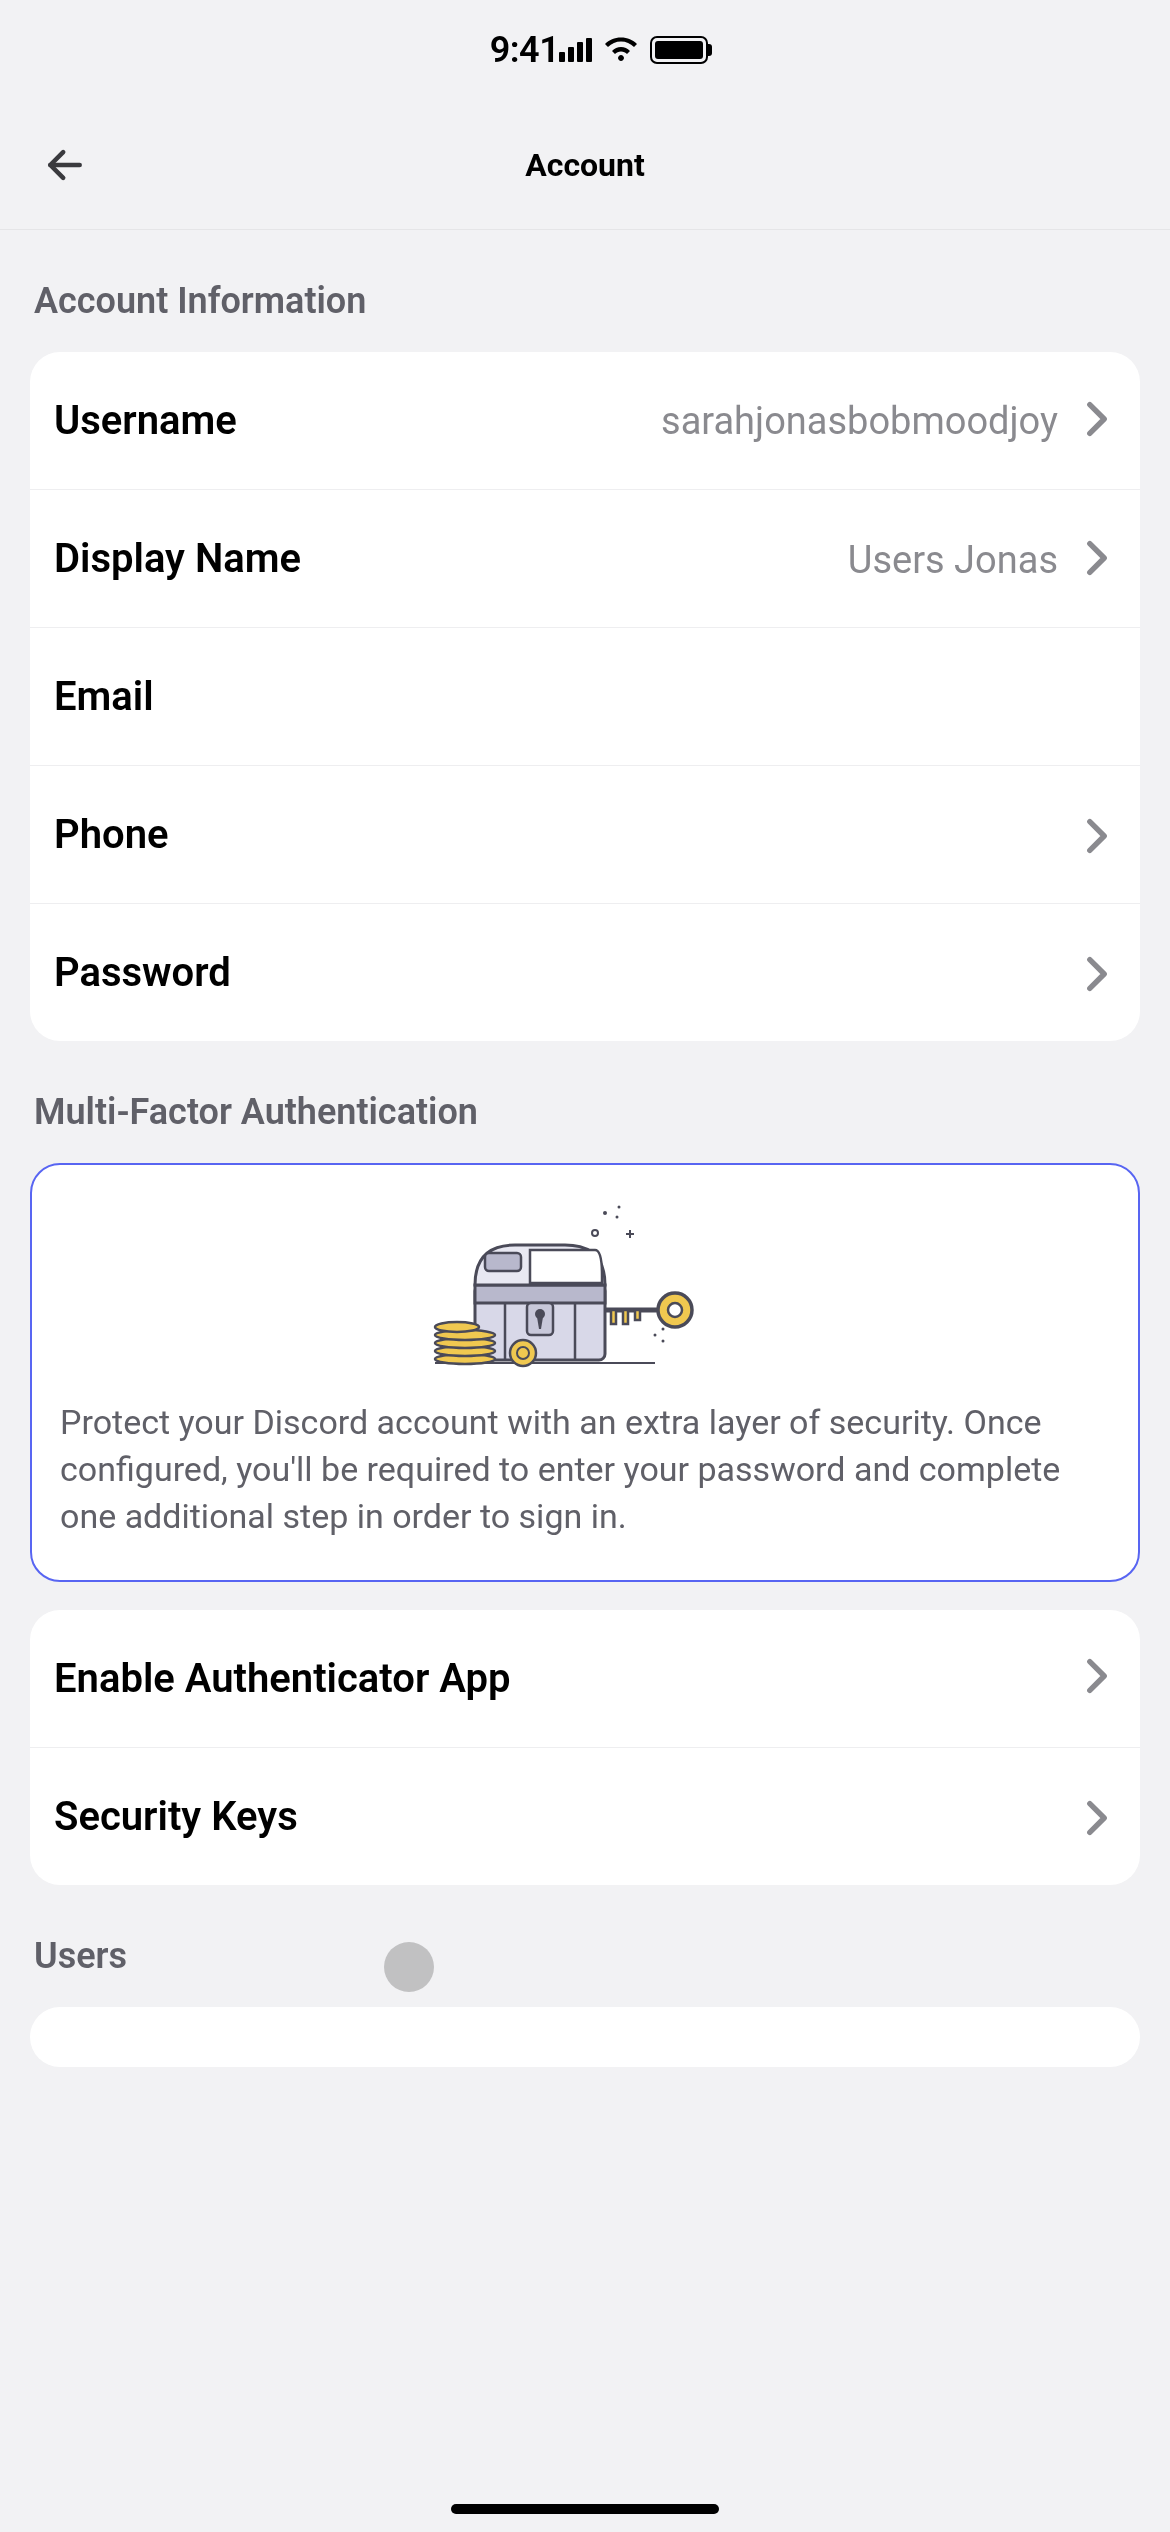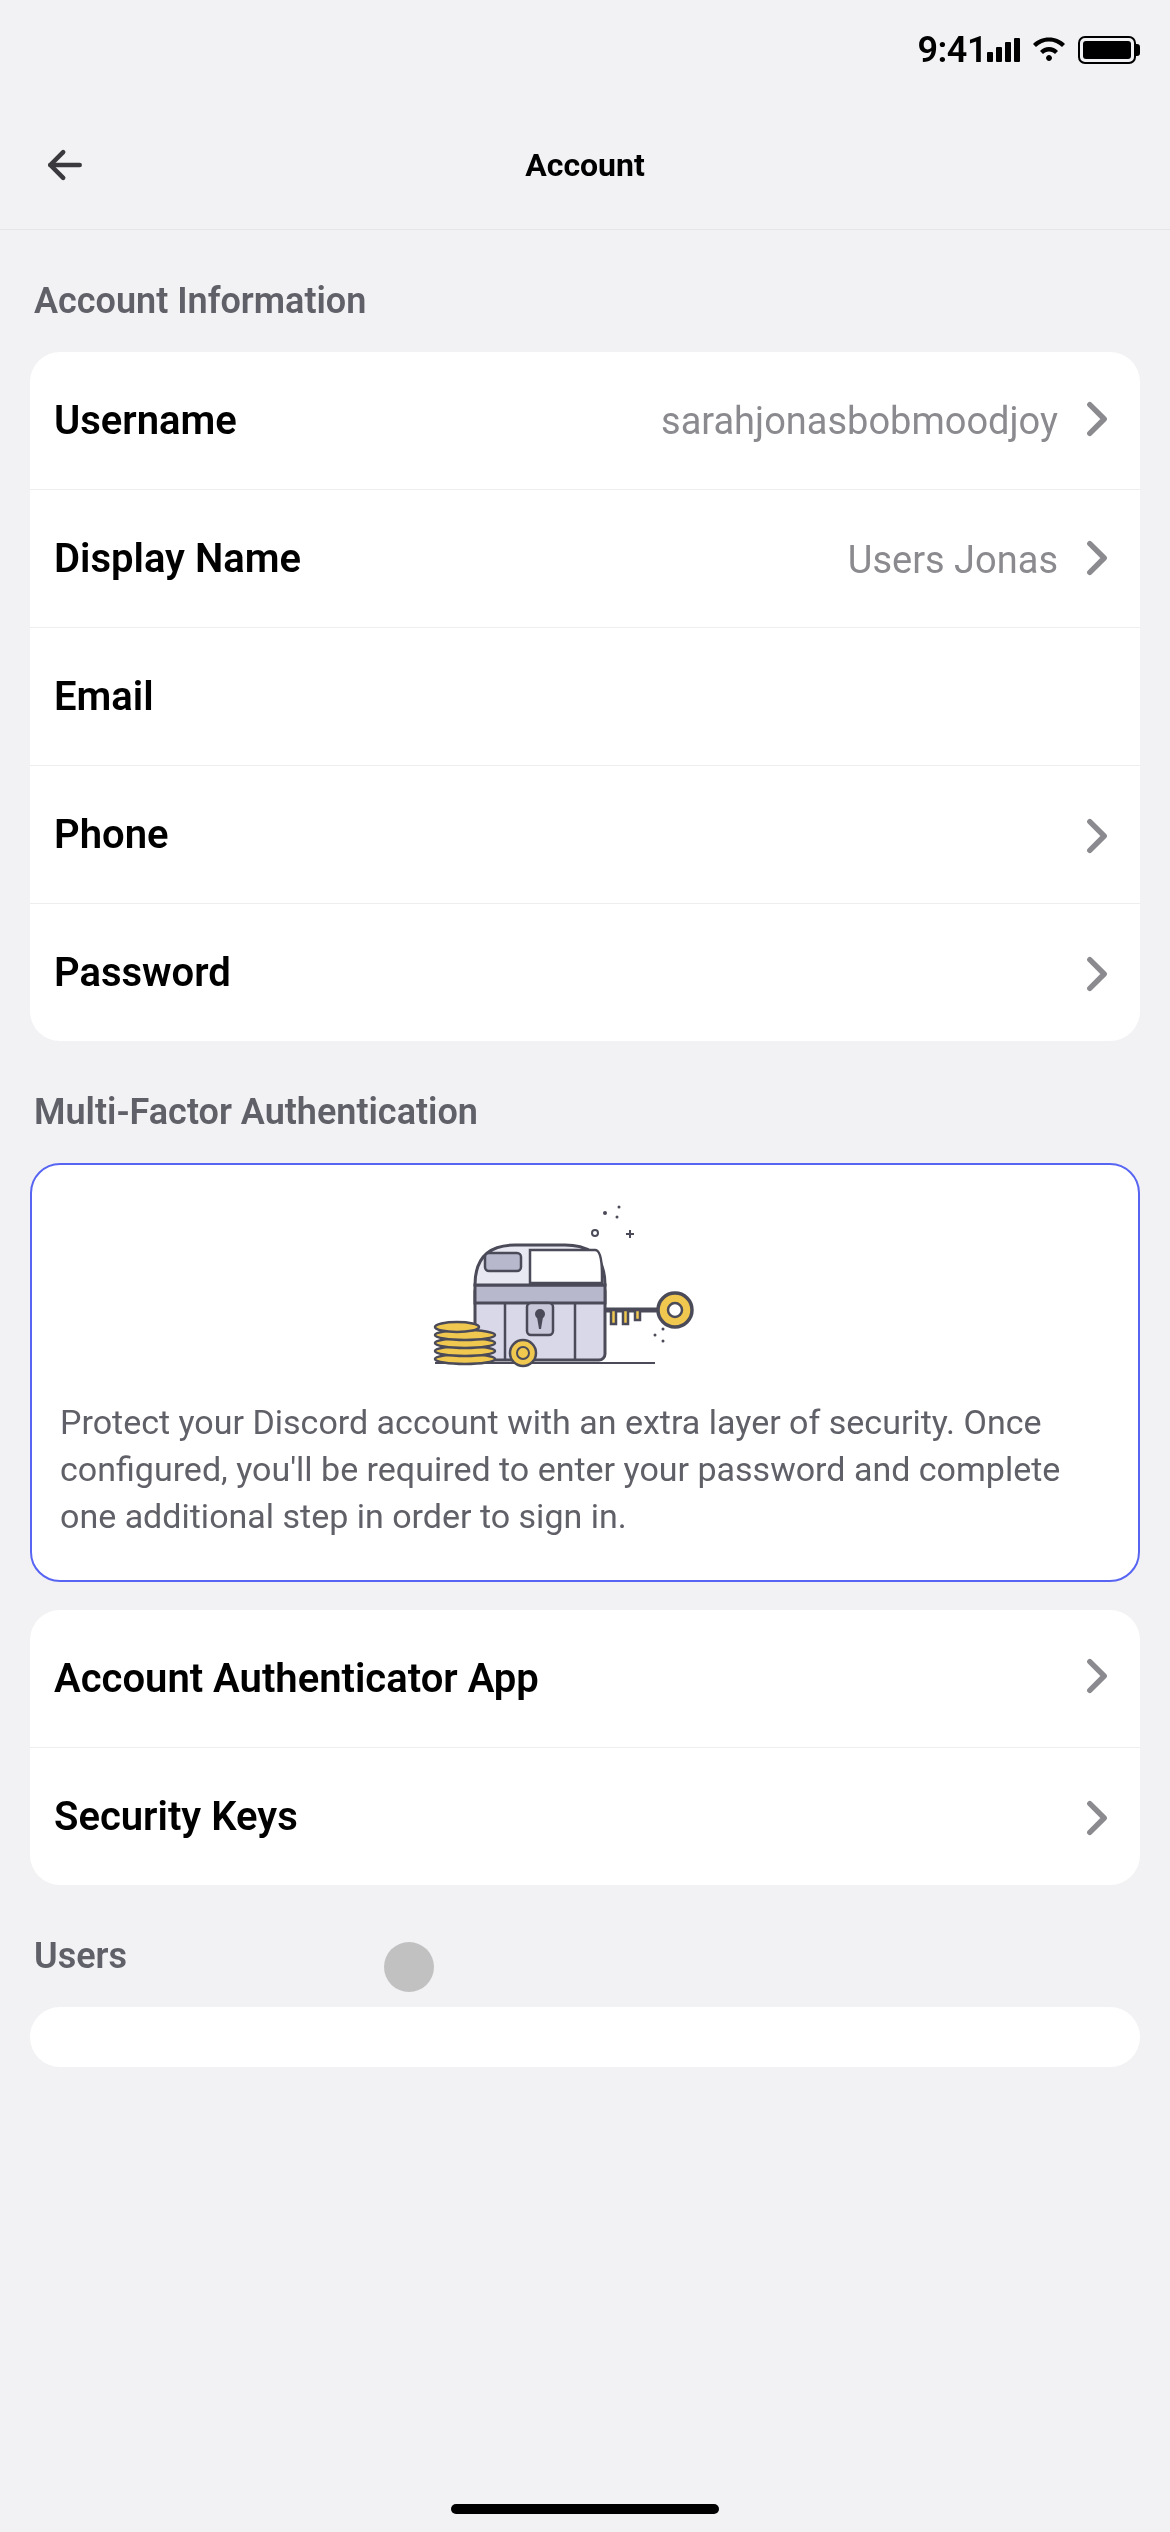--- a/index.html
+++ b/index.html
@@ -11,23 +11,23 @@
     body {
       width: 1170px;
       height: 2532px;
       background: #f2f2f4;
       position: relative;
       overflow: hidden;
     }
     .status-bar {
       height: 100px;
       display: flex;
-      justify-content: flex-end;
-      align-items: center;
-      padding: 0 34px 0 85px;
+      justify-content: center;
+      align-items: center;
+      padding: 0 57px 0 85px;
     }
     .status-time {
       font-size: 36px;
       font-weight: 600;
       color: #000;
       letter-spacing: -0.5px;
     }
     .status-right {
       display: flex;
       align-items: center;
@@ -321,21 +321,21 @@
         <rect x="206" y="115" width="5" height="14" fill="#f0c850" stroke="#4a4a58" stroke-width="2.5"></rect>
         <rect x="218" y="115" width="5" height="14" fill="#f0c850" stroke="#4a4a58" stroke-width="2.5"></rect>
         <rect x="230" y="115" width="5" height="10" fill="#f0c850" stroke="#4a4a58" stroke-width="2.5"></rect>
       </svg>
     </div>
     <div class="mfa-text">Protect your Discord account with an extra layer of security. Once configured, you'll be required to enter your password and complete one additional step in order to sign in.</div>
   </div>
 
   <div class="card">
     <div class="row">
-      <div class="row-label">Account Authenticator App</div>
+      <div class="row-label">Enable Authenticator App</div>
       <div class="row-right">
         <div class="chevron">
           <svg viewBox="0 0 12 20" fill="none" stroke="#8a8a8f" stroke-width="3" stroke-linecap="round" stroke-linejoin="round">
               <polyline points="2 2 10 10 2 18"></polyline>
             </svg>
         </div>
       </div>
     </div>
     <div class="row">
       <div class="row-label">Security Keys</div>

